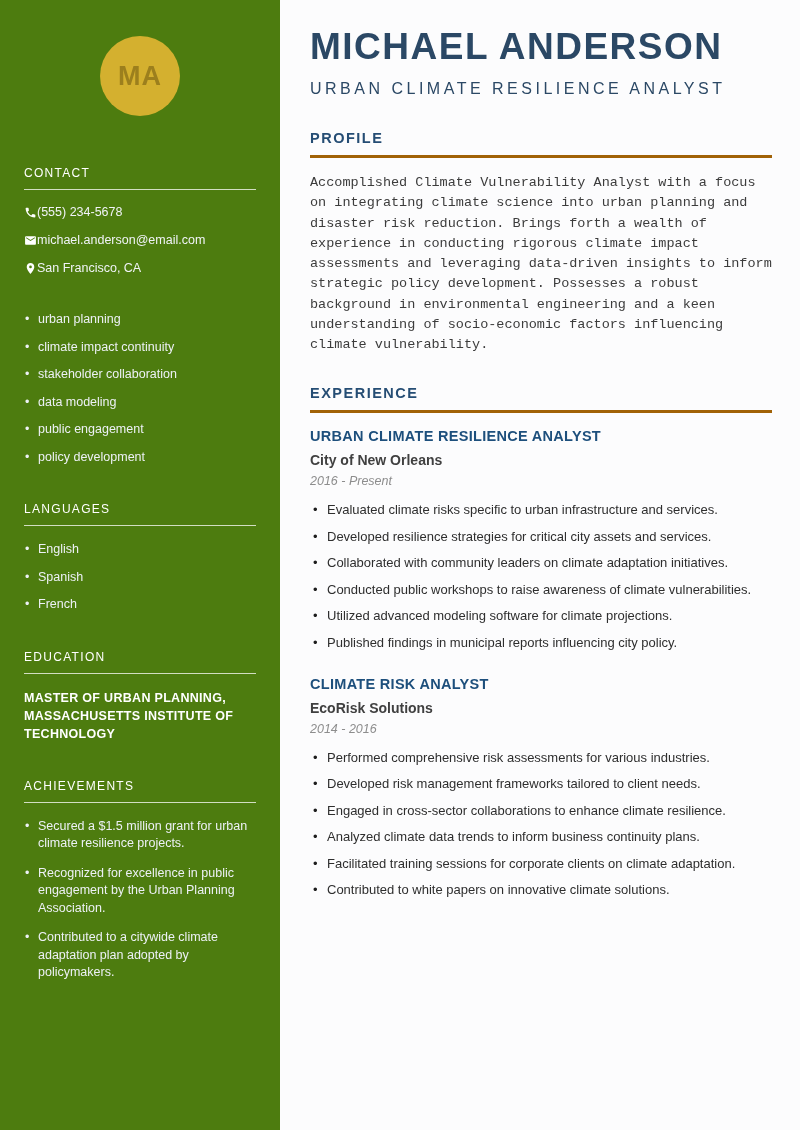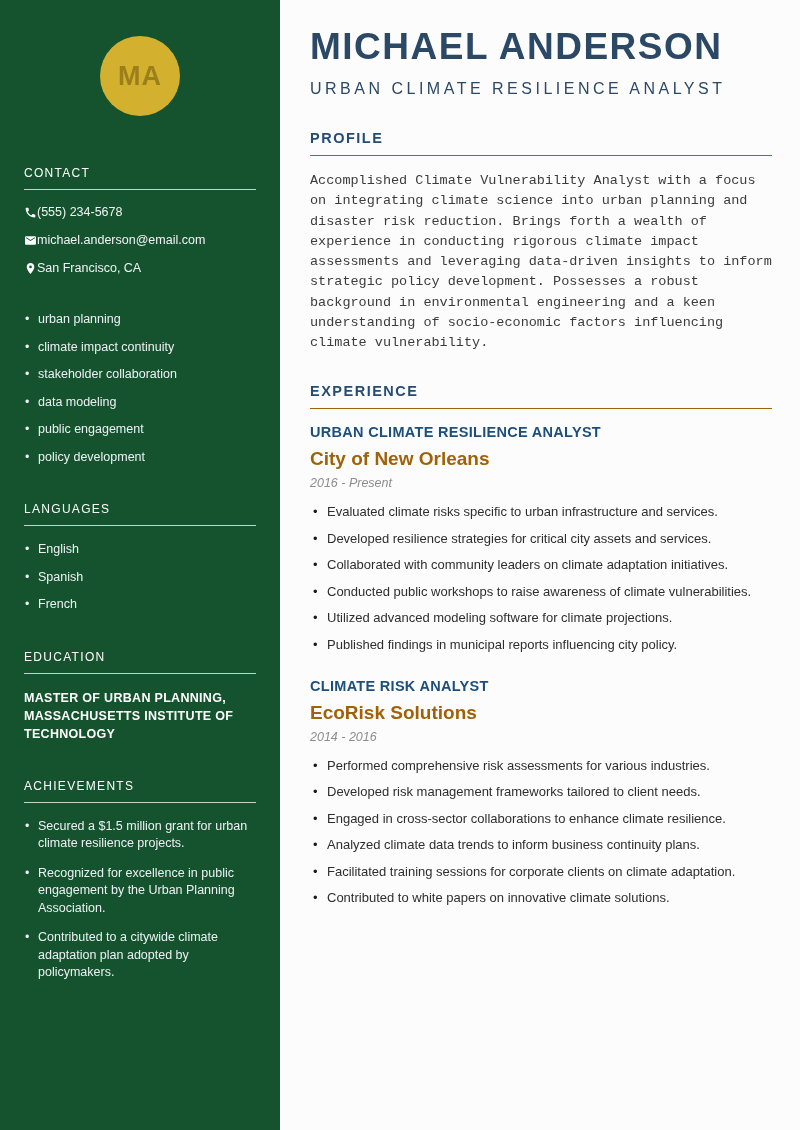--- a/index.html
+++ b/index.html
@@ -6,21 +6,21 @@
   html, body { width: 800px; }
   body {
     font-family: "Liberation Sans", "DejaVu Sans", sans-serif;
     background: #ffffff;
   }
   .page { display: flex; width: 800px; height: 1130px; background: #fcfcfd; }
 
   
   .sidebar {
     flex: 0 0 280px; width: 280px;
-    background: #14532d; color: #ffffff;
+    background: #4d7c0f; color: #ffffff;
     padding: 36px 24px 30px 24px;
   }
   .avatar {
     width: 80px; height: 80px; border-radius: 50%;
     background: #d4b02f; margin: 0 auto 50px auto;
     display: flex; align-items: center; justify-content: center;
   }
   .avatar-initials { font-size: 27px; font-weight: bold; color: #9c7f1d; letter-spacing: 1px; }
 
   .sb-section { margin-bottom: 36px; }
@@ -44,27 +44,27 @@
   
   .main { flex: 1; padding: 26px 28px 30px 30px; background: #fcfcfd; }
   .name {
     font-size: 37px; font-weight: bold; color: #2b4865;
     letter-spacing: 1.5px; margin-bottom: 12px; white-space: nowrap;
   }
   .subtitle { font-size: 16px; color: #2b4865; letter-spacing: 3.5px; margin-bottom: 32px; }
 
   .m-heading {
     font-size: 14.5px; font-weight: bold; color: #254d74; letter-spacing: 1.5px;
-    border-bottom: 1px solid #a16207; padding-bottom: 9px; margin-bottom: 15px;
+    border-bottom: 3px solid #a16207; padding-bottom: 9px; margin-bottom: 15px;
   }
   .profile-text { font-size: 13.5px; color: #3c3c3c; line-height: 1.5; margin-bottom: 30px; font-family: Liberation Mono, monospace; }
 
   .job { margin-bottom: 24px; }
   .job-title { font-size: 14.5px; font-weight: bold; color: #1d4f7c; letter-spacing: 0.3px; margin-bottom: 8px; }
-  .company { font-size: 19px; font-weight: bold; color: #a16207; margin-bottom: 6px; }
+  .company { font-size: 14px; font-weight: bold; color: #404040; margin-bottom: 6px; }
   .dates { font-size: 12.5px; font-style: italic; color: #8d8d8d; margin-bottom: 13px; }
   .job-bullets { list-style: none; }
   .job-bullets li { position: relative; padding-left: 17px; font-size: 13px; color: #2e2e2e; margin-bottom: 9px; line-height: 1.35; }
   .job-bullets li::before { content: "•"; position: absolute; left: 3px; color: #1c1c1c; }
 </style>
 </head>
 <body>
 
 <div class="page">
 

